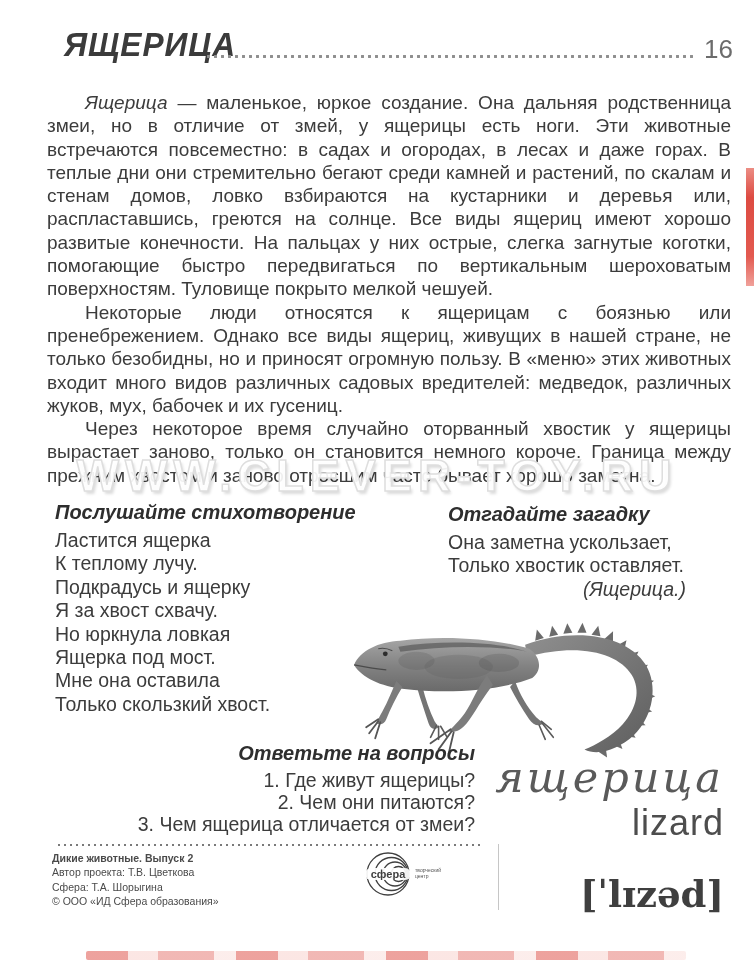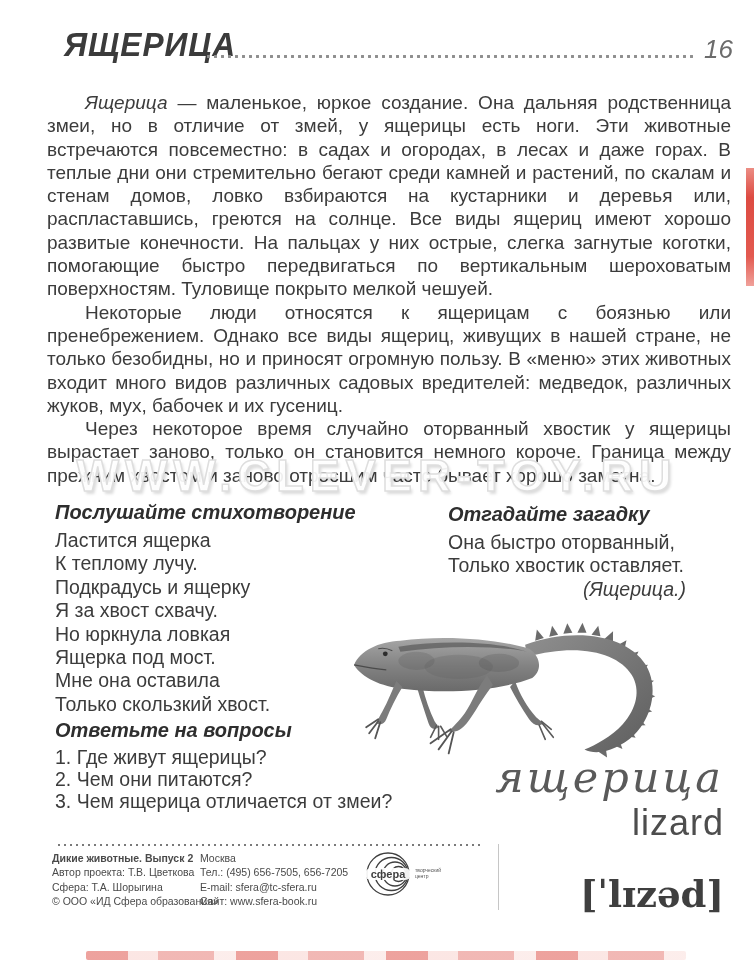--- a/index.html
+++ b/index.html
@@ -14,21 +14,21 @@
     font-size:33px;font-weight:bold;font-style:italic;
     color:#3b3b3b;letter-spacing:1px;transform:scaleX(0.96);transform-origin:left;
   }
   .dotline{
     position:absolute;height:7px;
     background-image:radial-gradient(circle,#8f8f8f 1.4px,transparent 1.7px);
     background-size:7px 7px;background-repeat:repeat-x;background-position:0 50%;
   }
   .title-dots{left:205px;top:53px;width:488px;}
   .pagenum{
-    position:absolute;left:704px;top:34px;font-size:26px;font-style:italic;color:#6c6c6c;
+    position:absolute;left:704px;top:34px;font-size:26px;color:#6c6c6c;
   }
   
   .article{
     position:absolute;left:47px;top:91px;width:684px;
     font-size:19px;line-height:23.3px;text-align:justify;color:#3c3c3c;
   }
   .article p{margin:0;text-indent:38px;}
   .lead-italic{font-style:italic;}
   
   .watermark{
@@ -41,21 +41,21 @@
   }
   
   .sec-heading{
     margin:0 0 5px 0;font-size:20px;font-weight:bold;font-style:italic;color:#2e2e2e;
   }
   .poem{position:absolute;left:55px;top:501px;width:360px;}
   .poem .line{font-size:19.5px;line-height:23.4px;}
   .riddle{position:absolute;left:448px;top:503px;width:242px;}
   .riddle .line{font-size:19.5px;line-height:23.4px;}
   .riddle .answer{font-size:19.5px;line-height:23.4px;font-style:italic;text-align:right;padding-right:4px;}
-  .questions{position:absolute;left:55px;top:719px;width:420px;}
+  .questions{position:absolute;left:55px;top:742px;width:420px;text-align:right;}
   .questions .line{font-size:19.5px;line-height:21.9px;}
   
   .lizard{position:absolute;left:338px;top:596px;width:332px;height:174px;}
   
   .vocab-ru{
     position:absolute;right:30px;top:752px;
     font-family:"DejaVu Serif", serif;font-style:italic;
     font-size:43px;color:#5a5a5a;letter-spacing:3px;
   }
   .vocab-en{
@@ -112,21 +112,21 @@
     <div class="line">Подкрадусь и ящерку</div>
     <div class="line">Я за хвост схвачу.</div>
     <div class="line">Но юркнула ловкая</div>
     <div class="line">Ящерка под мост.</div>
     <div class="line">Мне она оставила</div>
     <div class="line">Только скользкий хвост.</div>
   </section>
 
   <section class="riddle">
     <h2 class="sec-heading">Отгадайте загадку</h2>
-    <div class="line">Она быстро оторванный,</div>
+    <div class="line">Она заметна ускользает,</div>
     <div class="line">Только хвостик оставляет.</div>
     <div class="answer">(Ящерица.)</div>
   </section>
 
   <svg class="lizard" viewBox="0 0 330 172" xmlns="http://www.w3.org/2000/svg">
     <defs>
       <linearGradient id="bodyGrad" x1="0" y1="0" x2="0" y2="1">
         <stop offset="0" stop-color="#a6a6a6"></stop>
           <stop offset="0.55" stop-color="#818181"></stop>
           <stop offset="1" stop-color="#6a6a6a"></stop>
@@ -202,26 +202,20 @@
   <div class="vocab-en">lizard</div>
   <div class="vocab-tr">[ˈlɪzəd]</div>
 
   <div class="dotline footer-dots"></div>
   <div class="fcol fcol1">
     <div class="b">Дикие животные. Выпуск 2</div>
     <div>Автор проекта: Т.В. Цветкова</div>
     <div>Сфера: Т.А. Шорыгина</div>
     <div>© ООО «ИД Сфера образования»</div>
   </div>
-  <div class="fcol fcol2">
-    <div>Москва</div>
-    <div>Тел.: (495) 656-7505, 656-7205</div>
-    <div>E-mail: sfera@tc-sfera.ru</div>
-    <div>Сайт: www.sfera-book.ru</div>
-  </div>
   <svg class="sfera" viewBox="0 0 100 60" xmlns="http://www.w3.org/2000/svg">
     <g fill="none" stroke="#3f3f3f" stroke-width="1.3">
       <circle cx="26" cy="28" r="21"></circle>
       <circle cx="29.5" cy="28" r="16.5"></circle>
       <circle cx="33" cy="28" r="12"></circle>
       <circle cx="36.5" cy="28" r="7.5"></circle>
     </g>
     <rect x="3" y="22" width="46" height="12" rx="6" fill="#ffffff" opacity="0.92"></rect>
     <text x="26" y="31.5" text-anchor="middle" font-family="Liberation Sans, sans-serif" font-size="11" font-weight="bold" fill="#3f3f3f">сфера</text>
     <text x="53" y="26" font-family="Liberation Sans, sans-serif" font-size="5" fill="#555555">творческий</text>

